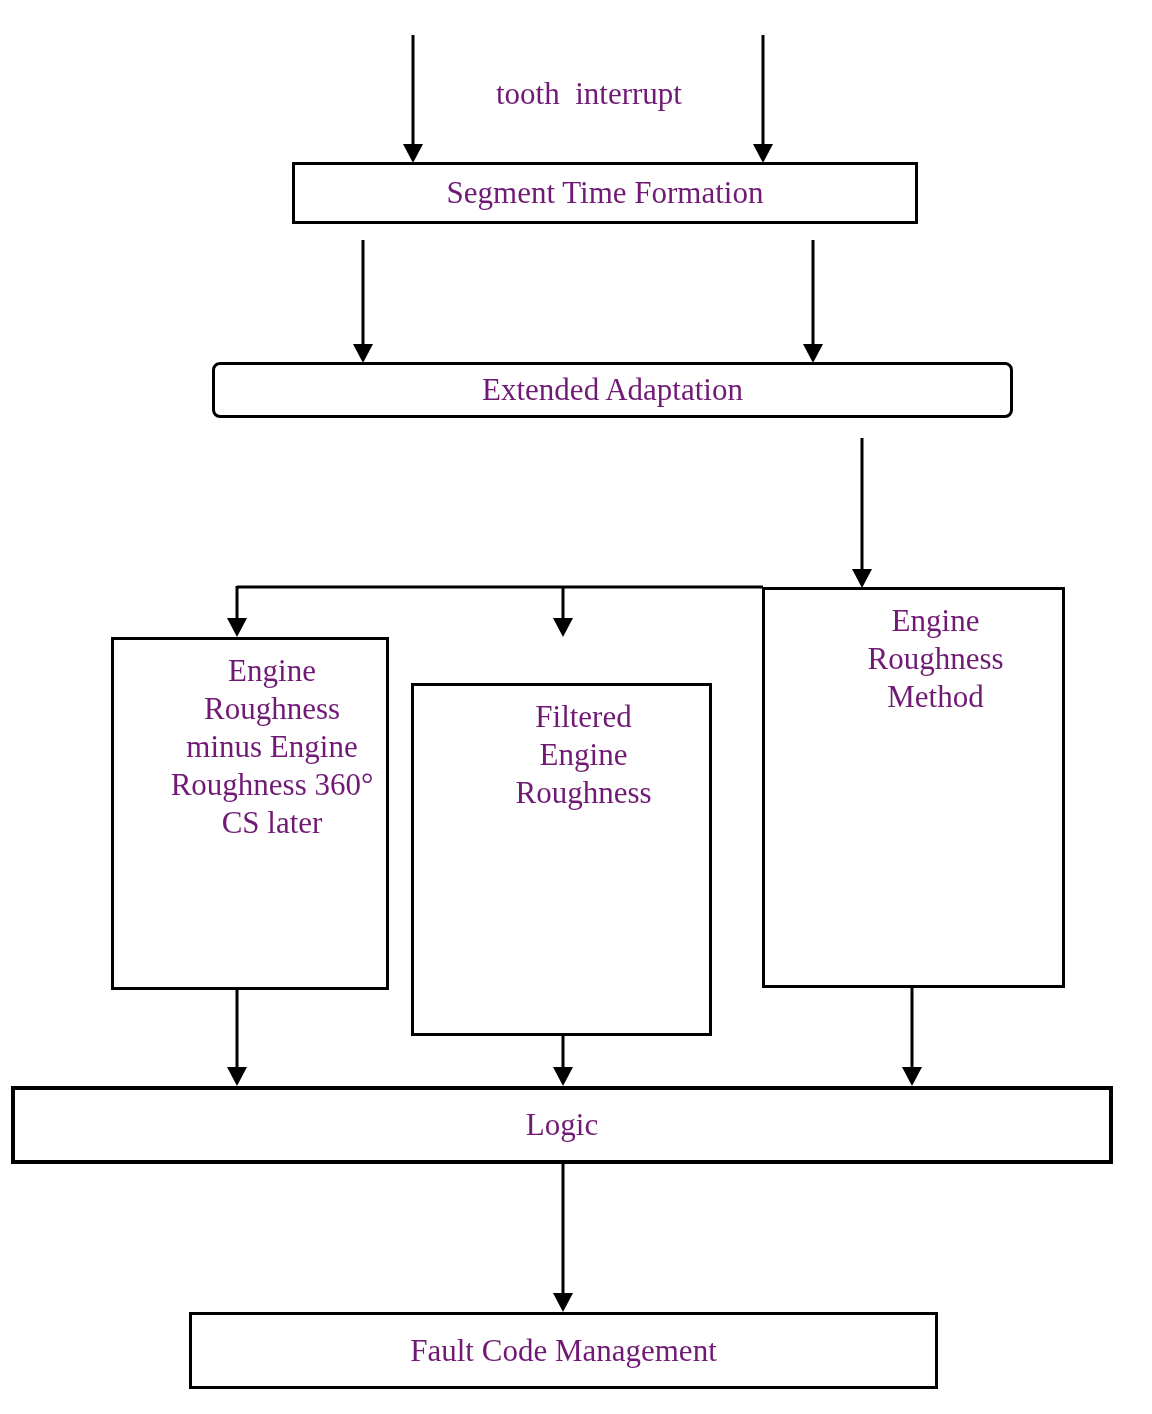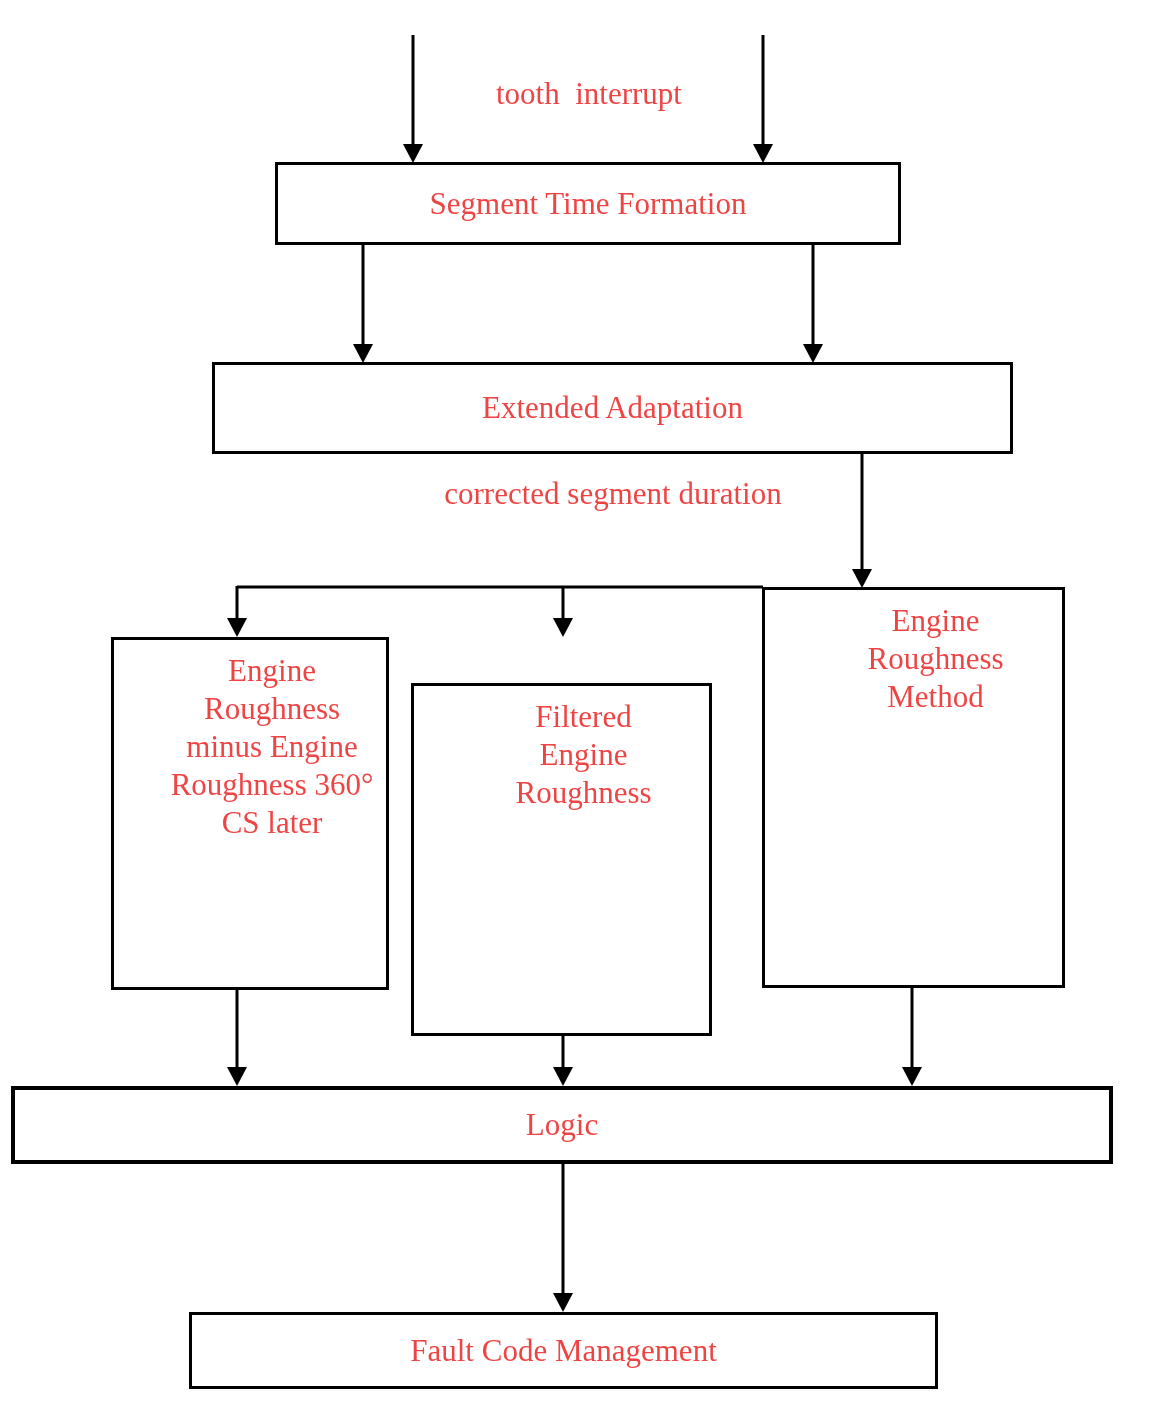--- a/index.html
+++ b/index.html
@@ -6,21 +6,21 @@
     margin: 0;
     padding: 0;
     background: #ffffff;
   }
   .canvas {
     position: relative;
     width: 1152px;
     height: 1414px;
     background: #ffffff;
     font-family: "Liberation Serif", "DejaVu Serif", serif;
-    color: #ef4444;
+    color: #701a75;
     overflow: hidden;
   }
   .connector-layer {
     position: absolute;
     left: 0;
     top: 0;
     width: 1152px;
     height: 1414px;
     pointer-events: none;
   }
@@ -46,22 +46,22 @@
     padding-left: 44px;
   }
   .edge-label {
     position: absolute;
     font-size: 31px;
     line-height: 36px;
     text-align: center;
     white-space: pre;
   }
   
-  .n-stf  { left: 275px; top: 162px;  width: 626px;  height: 83px;  }
-  .n-ea   { left: 212px; top: 362px;  width: 801px;  height: 92px;  }
+  .n-stf  { left: 292px; top: 162px;  width: 626px;  height: 62px;  }
+  .n-ea   { left: 212px; top: 362px;  width: 801px;  height: 56px; border-radius: 8px;  }
   .n-erm  { left: 111px; top: 637px;  width: 278px;  height: 353px; }
   .n-fer  { left: 411px; top: 637px;  width: 301px;  height: 353px; margin-top: 46px; }
   .n-ermt { left: 762px; top: 587px;  width: 303px;  height: 401px; padding-top: 9px; }
   .n-logic{ left: 11px;  top: 1086px; width: 1102px; height: 78px;  border-width: 4px; }
   .n-fcm  { left: 189px; top: 1312px; width: 749px;  height: 77px;  }
   
   .l-tooth       { left: 419px; top: 76px;  width: 340px; }
   .l-uncorrected { left: 392px; top: 277px; width: 460px; }
   .l-corrected   { left: 383px; top: 476px; width: 460px; }
 </style>
@@ -120,21 +120,20 @@
       <polygon points="902,1067 922,1067 912,1086" stroke="none"></polygon>
     </g>
 
     <g>
       <line x1="563" y1="1164" x2="563" y2="1295"></line>
       <polygon points="553,1293 573,1293 563,1312" stroke="none"></polygon>
     </g>
   </svg>
 
   <div class="edge-label l-tooth">tooth  interrupt</div>
-  <div class="edge-label l-corrected">corrected segment duration</div>
 
   <div class="node single-line n-stf">
     <span>Segment Time Formation</span>
   </div>
 
   <div class="node single-line n-ea">
     <span>Extended Adaptation</span>
   </div>
 
   <div class="node multi-line n-erm">

